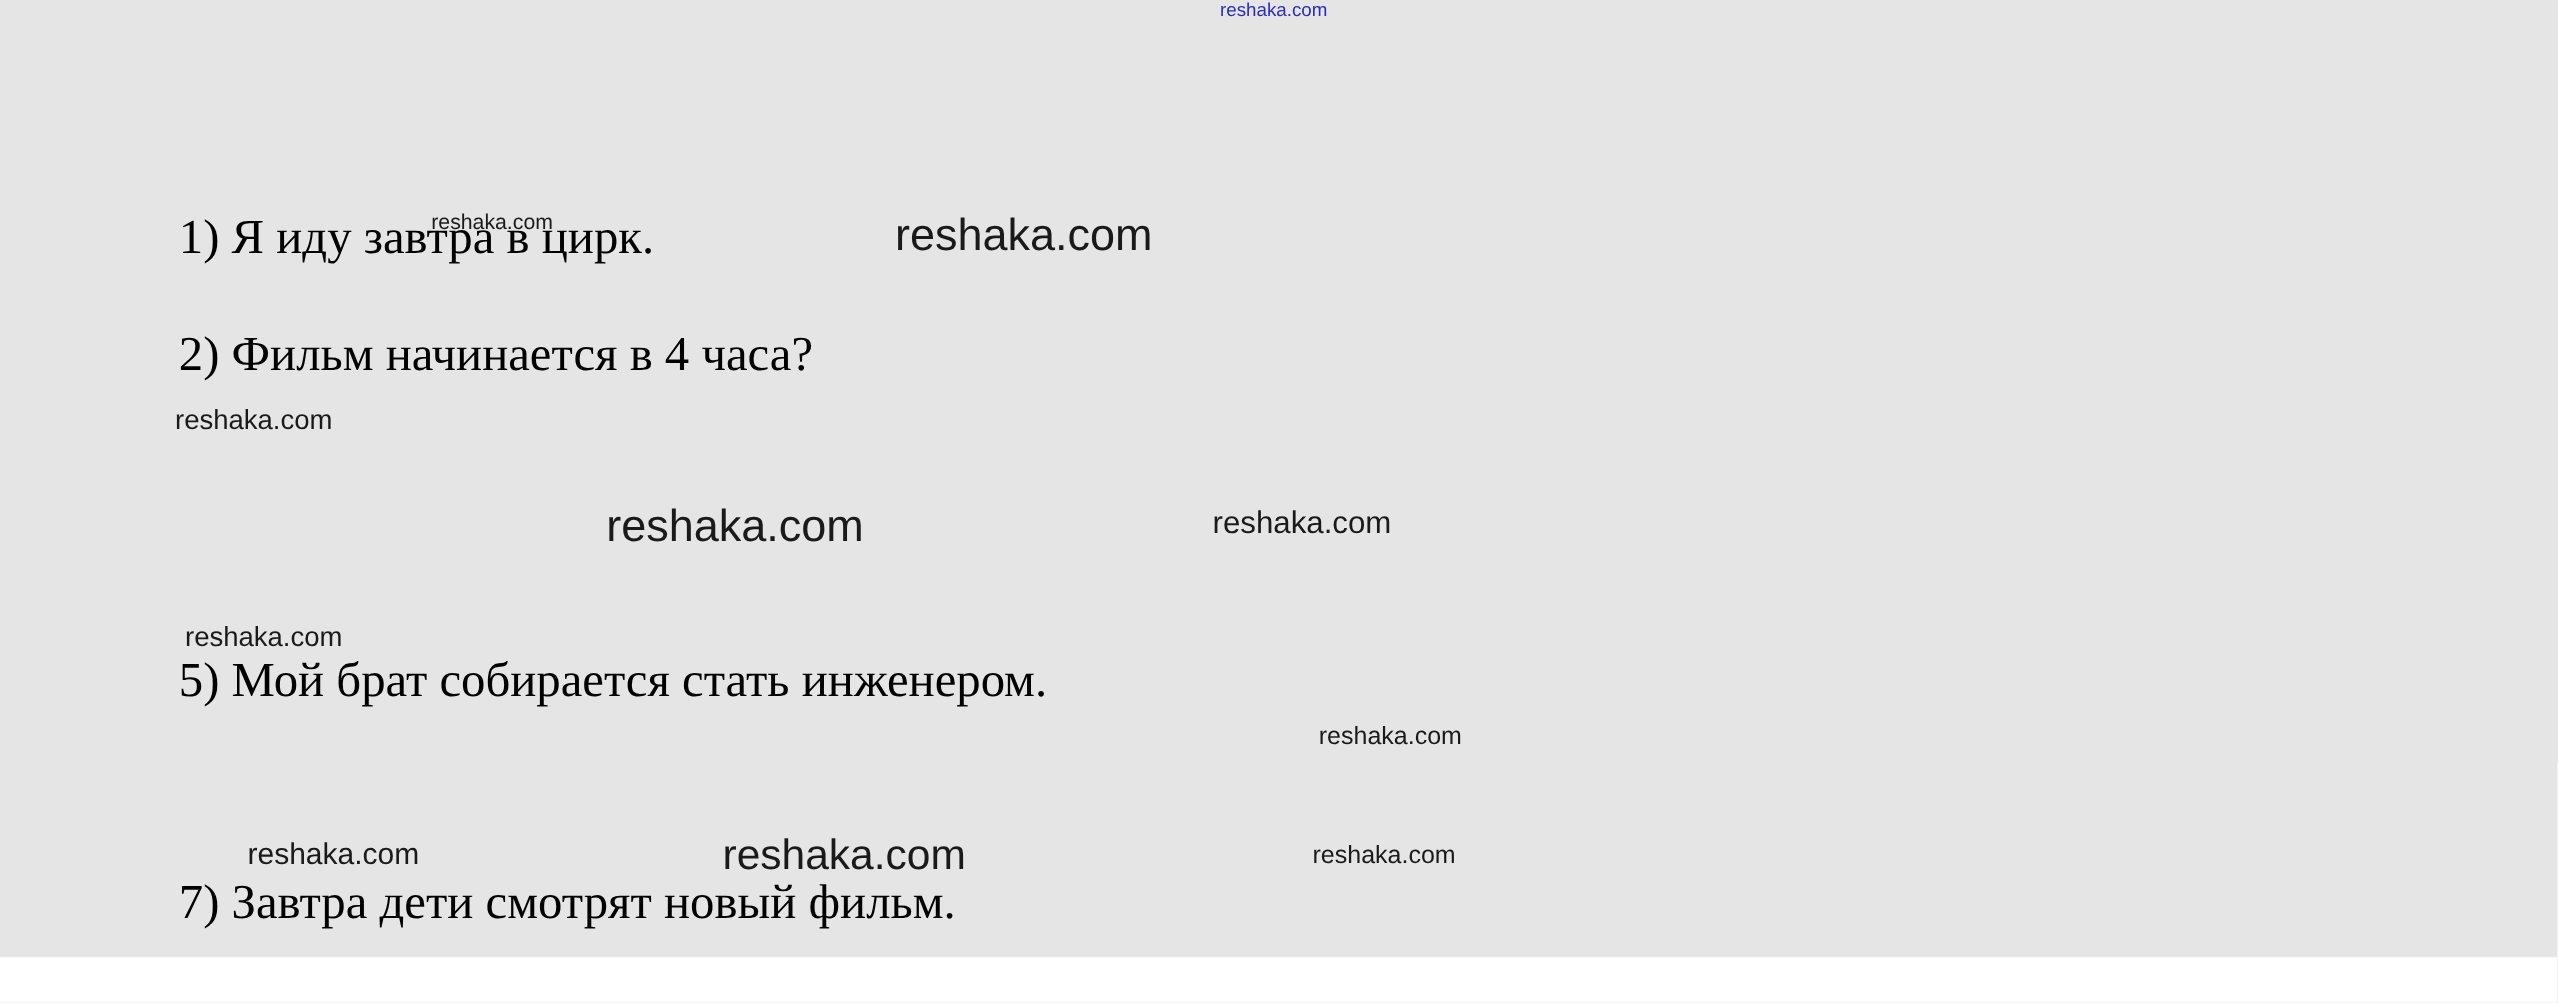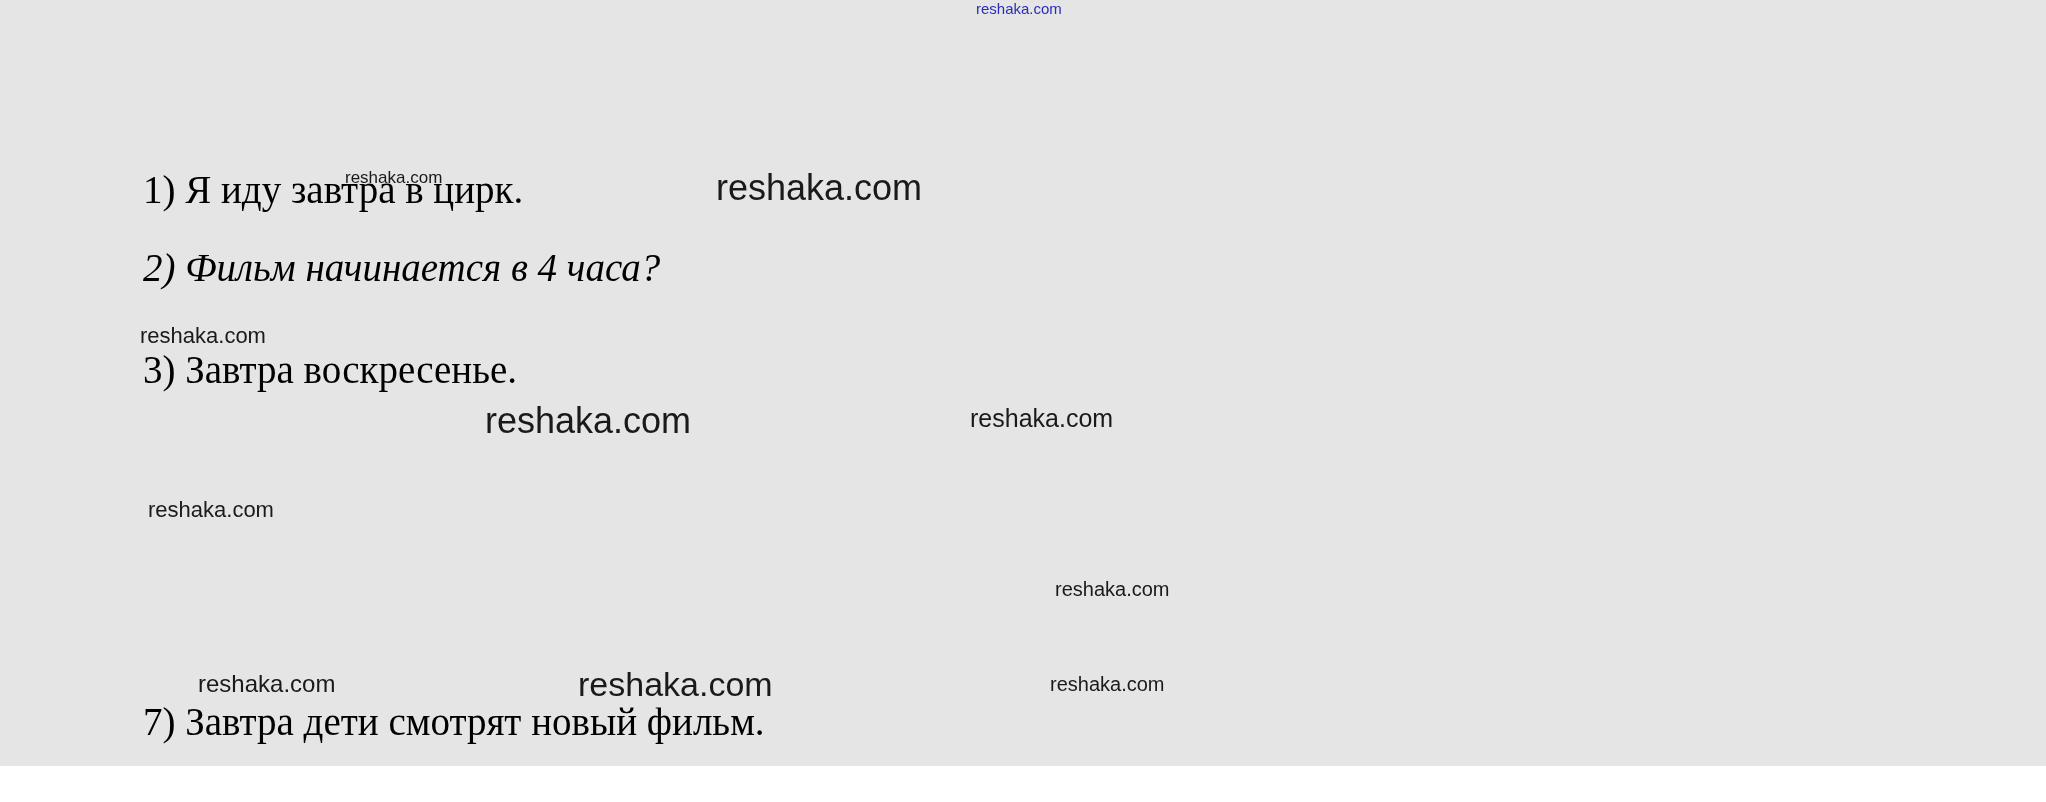--- a/index.html
+++ b/index.html
@@ -44,33 +44,33 @@
 <div id="page">
 
   <span class="wm" style="left:976px; top:0px; font-size:15px;">reshaka.com</span>
 
   <span class="wm-dark" style="left:345px; top:168px; font-size:17px;">reshaka.com</span>
 
   <div class="answer-line" style="left:143px; top:170px;">1) Я иду завтра в цирк.</div>
 
   <span class="wm-dark" style="left:716px; top:167px; font-size:36px;">reshaka.com</span>
 
-  <div class="answer-line" style="left:143px; top:248px;font-style:italic;">2) Фильм начинается в 4 часа?</div>
+  <div class="answer-line" style="left:143px; top:264px;">2) Фильм начинается в 4 часа?</div>
 
   <span class="wm-dark" style="left:140px; top:323px; font-size:22px;">reshaka.com</span>
 
-  <div class="answer-line" style="left:143px; top:350px;">3) Завтра воскресенье.</div>
 
   <span class="wm-dark" style="left:485px; top:400px; font-size:36px;">reshaka.com</span>
 
   <span class="wm-dark" style="left:970px; top:404px; font-size:25px;">reshaka.com</span>
 
 
   <span class="wm-dark" style="left:148px; top:497px; font-size:22px;">reshaka.com</span>
 
+  <div class="answer-line" style="left:143px; top:525px;">5) Мой брат собирается стать инженером.</div>
 
   <span class="wm-dark" style="left:1055px; top:578px; font-size:20px;">reshaka.com</span>
 
 
   <span class="wm-dark" style="left:198px; top:670px; font-size:24px;">reshaka.com</span>
 
   <span class="wm-dark" style="left:578px; top:665px; font-size:34px;">reshaka.com</span>
 
   <span class="wm-dark" style="left:1050px; top:673px; font-size:20px;">reshaka.com</span>
 

